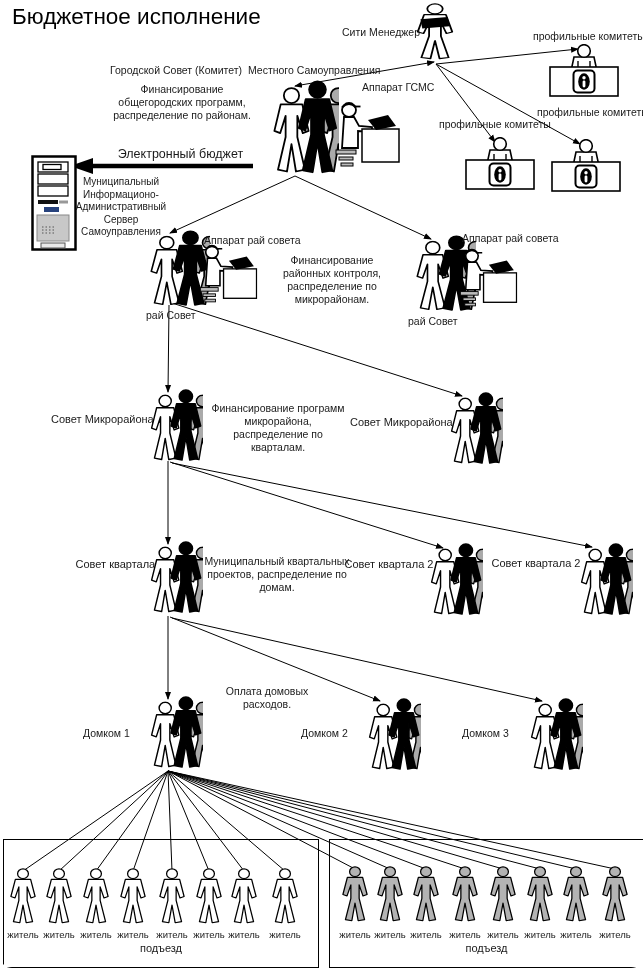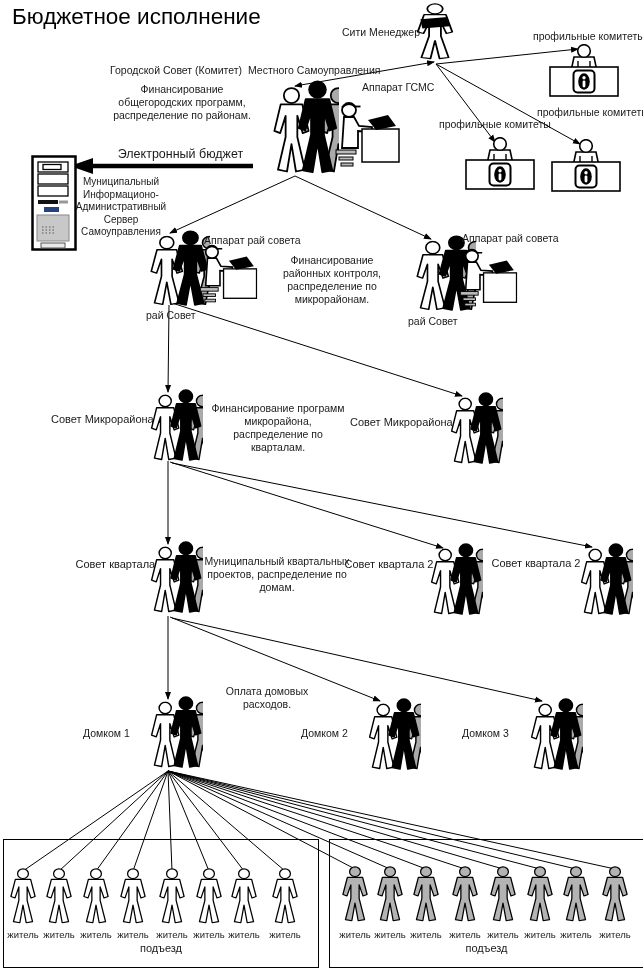--- a/index.html
+++ b/index.html
@@ -1,17 +1,17 @@
 <!DOCTYPE html>
 <html><head>
 <meta charset="utf-8">
 <style>
   html,body{margin:0;padding:0;background:#fff;}
   #page{position:relative;width:643px;height:968px;background:#fff;overflow:hidden;
-        font-family:"Liberation Sans",sans-serif;color:#1a1a1a;}
+        font-family:"Liberation Sans",sans-serif;color:#1a1a1a;border-radius:12px;}
   .lbl{position:absolute;font-size:10.5px;line-height:1.25;color:#1a1a1a;}
   .center{text-align:center;}
   .nowrap{white-space:pre;}
   .pre{white-space:pre-wrap;}
   .right{text-align:right;}
   #title{position:absolute;left:12px;top:4px;font-size:22.5px;color:#000;}
   .icon{position:absolute;}
   svg{display:block;}
   #lines{position:absolute;left:0;top:0;z-index:1;}
   .layer2{z-index:2;}

